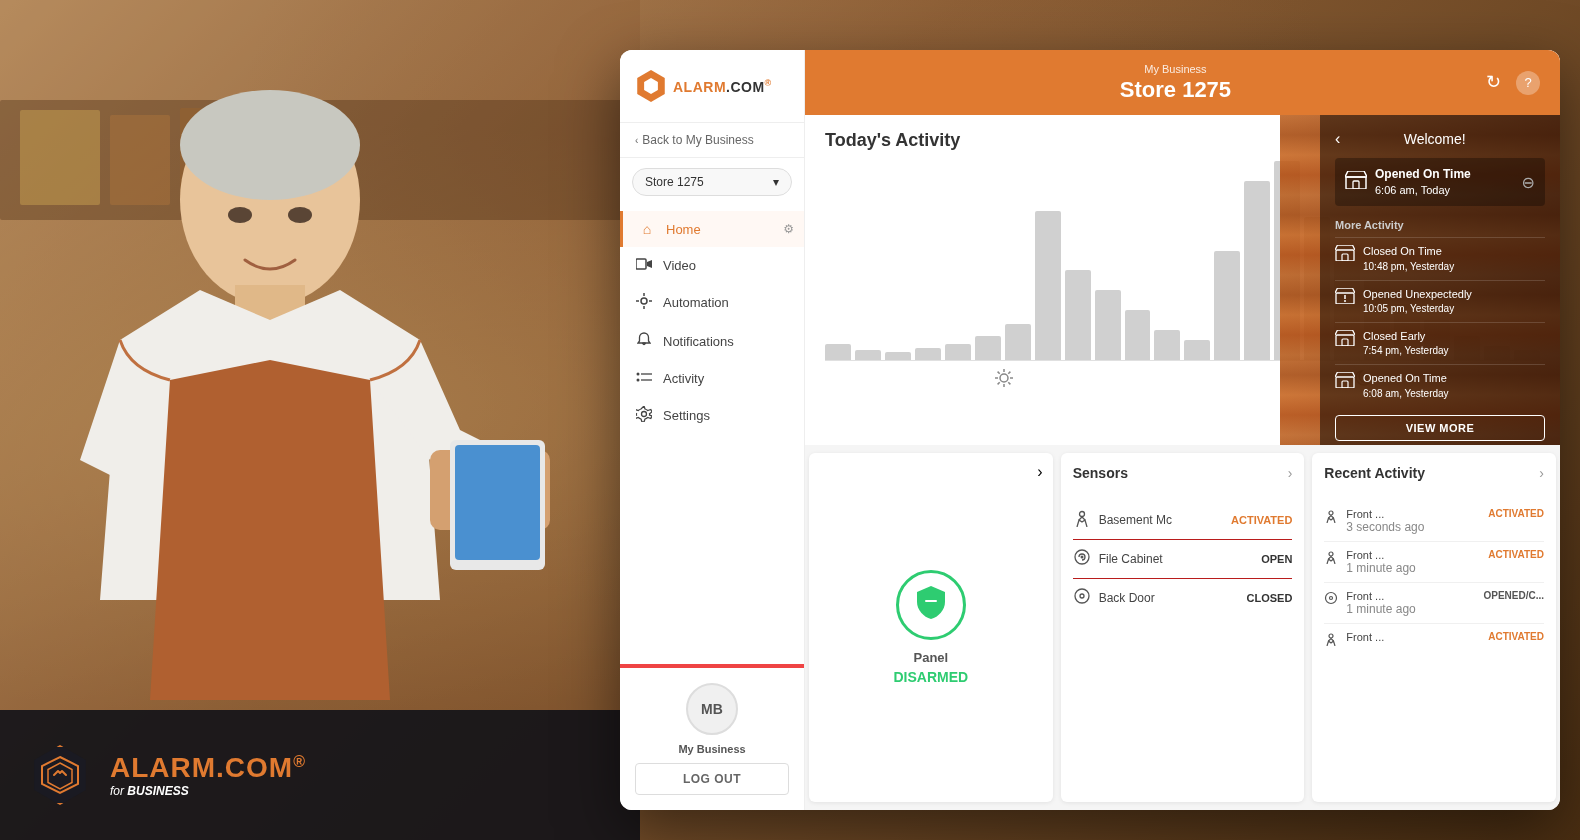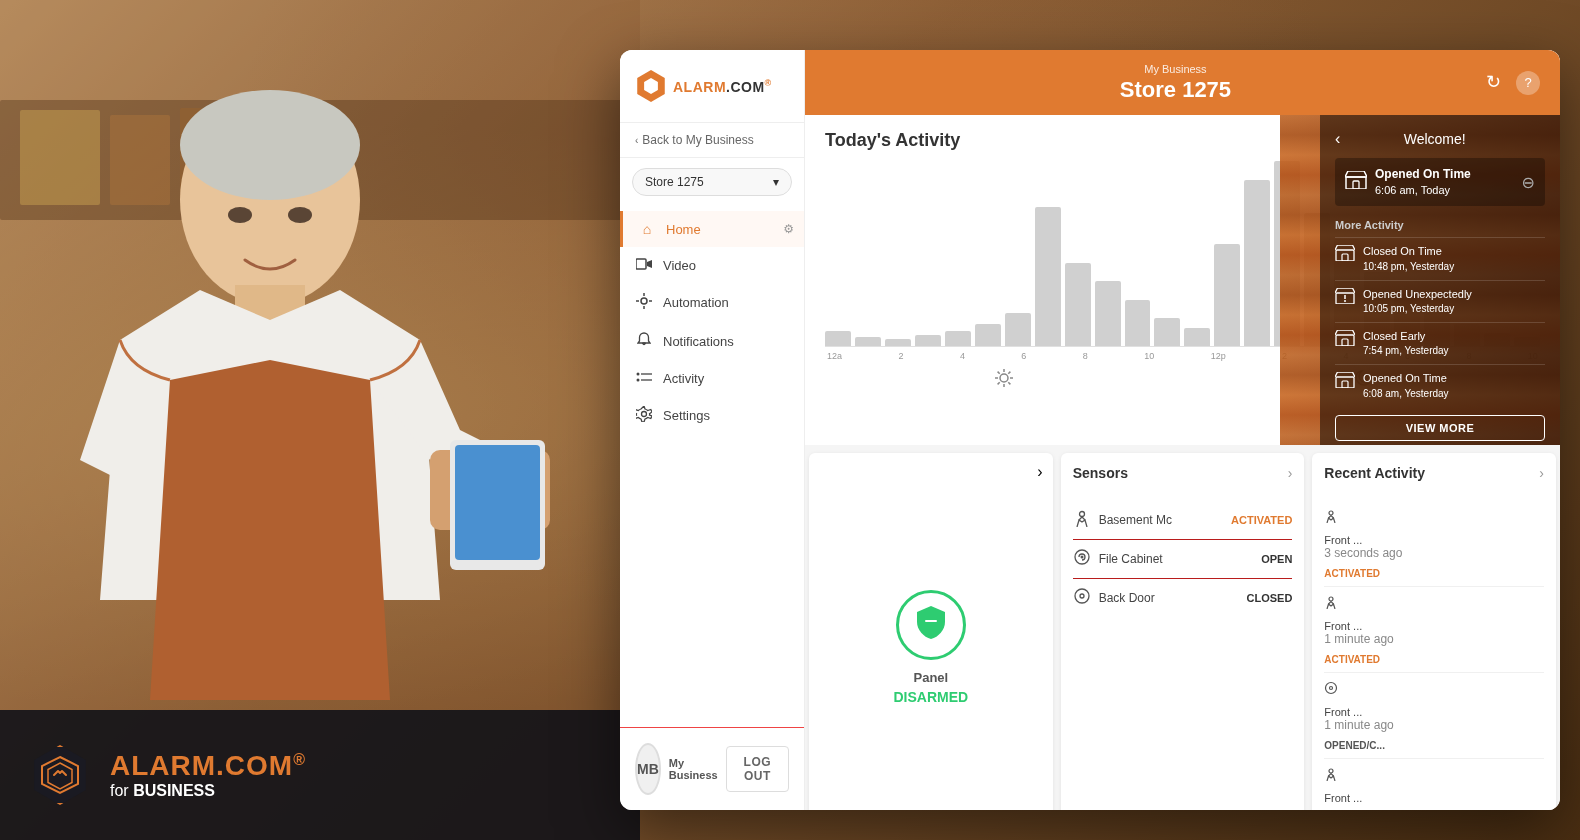--- a/index.html
+++ b/index.html
@@ -15,21 +15,21 @@
     .brand-logo-hex {
       width: 60px; height: 60px;
       background: #1a1a22;
       border: 2px solid #e07a30;
       clip-path: polygon(50% 0%, 93% 25%, 93% 75%, 50% 100%, 7% 75%, 7% 25%);
       display: flex; align-items: center; justify-content: center;
       font-size: 18px; color: #e07a30; font-weight: bold;
     }
     .brand-text-main { color: white; font-size: 28px; font-weight: 700; letter-spacing: 1px; }
     .brand-text-main span { color: #e07a30; }
-    .brand-text-sub { color: #e07a30; font-size: 16px; }
+    .brand-text-sub { color: #e07a30; font-size: 12px; font-style: italic; }
     .brand-text-sub span { color: white; }
 
     
     .app-container {
       position: absolute; top: 50px; left: 620px; width: 940px; height: 760px;
       background: white;
       border-radius: 12px;
       box-shadow: 0 20px 60px rgba(0,0,0,0.5);
       z-index: 20;
       display: flex; overflow: hidden;
@@ -83,22 +83,22 @@
       display: flex; align-items: center; gap: 10px;
       padding: 10px 15px; cursor: pointer; font-size: 13px; color: #444;
       position: relative;
     }
     .nav-item.active { color: #e07a30; background: #fff8f4; border-left: 3px solid #e07a30; }
     .nav-icon { font-size: 14px; width: 18px; text-align: center; }
     .nav-gear { position: absolute; right: 10px; font-size: 12px; color: #999; }
 
     .sidebar-bottom {
       padding: 15px;
-      border-top: 1px solid #ef4444;
-      display: flex; flex-direction: row; align-items: center; gap: 8px;
+      border-top: 4px solid #ef4444;
+      display: flex; flex-direction: column; align-items: center; gap: 8px;
     }
     .avatar-circle {
       width: 52px; height: 52px; border-radius: 50%;
       background: #f0f0f0; border: 2px solid #ddd;
       display: flex; align-items: center; justify-content: center;
       font-size: 14px; font-weight: 700; color: #555;
     }
     .avatar-label { font-size: 11px; color: #555; font-weight: 600; }
     .logout-btn {
       width: 100%; padding: 8px;
@@ -234,21 +234,21 @@
     .sensor-name { font-size: 12px; color: #444; }
     .sensor-status { font-size: 11px; font-weight: 600; }
     .status-activated { color: #e07a30; }
     .status-open { color: #333; }
     .status-closed { color: #333; }
 
     
     .recent-list { }
     .recent-row {
       display: flex; align-items: flex-start; gap: 8px;
-      padding: 7px 0; border-bottom: 1px solid #f0f0f0; font-size: 11px; flex-direction: column;
+      padding: 7px 0; border-bottom: 1px solid #f0f0f0; font-size: 11px;
     }
     .recent-row:last-child { border-bottom: none; }
     .recent-icon { font-size: 14px; color: #555; margin-top: 1px; }
     .recent-info { flex: 1; }
     .recent-name { font-size: 11px; color: #444; font-weight: 500; }
     .recent-time { font-size: 12px; color: #888; }
     .recent-status { font-size: 10px; font-weight: 700; color: #e07a30; text-align: right; white-space: nowrap; }
 
     
     .bg-scene {
@@ -457,34 +457,20 @@
             <div class="bar" style="height:100%;"></div>
             <div class="bar" style="height:72%;"></div>
             <div class="bar" style="height:58%;"></div>
             <div class="bar" style="height:40%;"></div>
             <div class="bar" style="height:28%;"></div>
             <div class="bar" style="height:20%;"></div>
             <div class="bar" style="height:12%;"></div>
             <div class="bar" style="height:7%;"></div>
             <div class="bar" style="height:5%;"></div>
           </div>
-          <div class="time-labels">
-            <span>12a</span>
-              <span>2</span>
-              <span>4</span>
-              <span>6</span>
-              <span>8</span>
-              <span>10</span>
-            <span>12p</span>
-              <span>2</span>
-              <span>4</span>
-              <span>6</span>
-              <span>8</span>
-              <span>10</span>
-          </div>
           <div class="chart-icons">
             <span style="cursor:pointer;">
               <svg width="18" height="18" viewBox="0 0 18 18">
                   <circle cx="9" cy="9" r="4" fill="none" stroke="#888" stroke-width="1.5"></circle>
                   <line x1="9" y1="0" x2="9" y2="3" stroke="#888" stroke-width="1.5"></line>
                   <line x1="9" y1="15" x2="9" y2="18" stroke="#888" stroke-width="1.5"></line>
                   <line x1="0" y1="9" x2="3" y2="9" stroke="#888" stroke-width="1.5"></line>
                   <line x1="15" y1="9" x2="18" y2="9" stroke="#888" stroke-width="1.5"></line>
                   <line x1="2.6" y1="2.6" x2="4.7" y2="4.7" stroke="#888" stroke-width="1.5"></line>
                   <line x1="13.3" y1="13.3" x2="15.4" y2="15.4" stroke="#888" stroke-width="1.5"></line>

